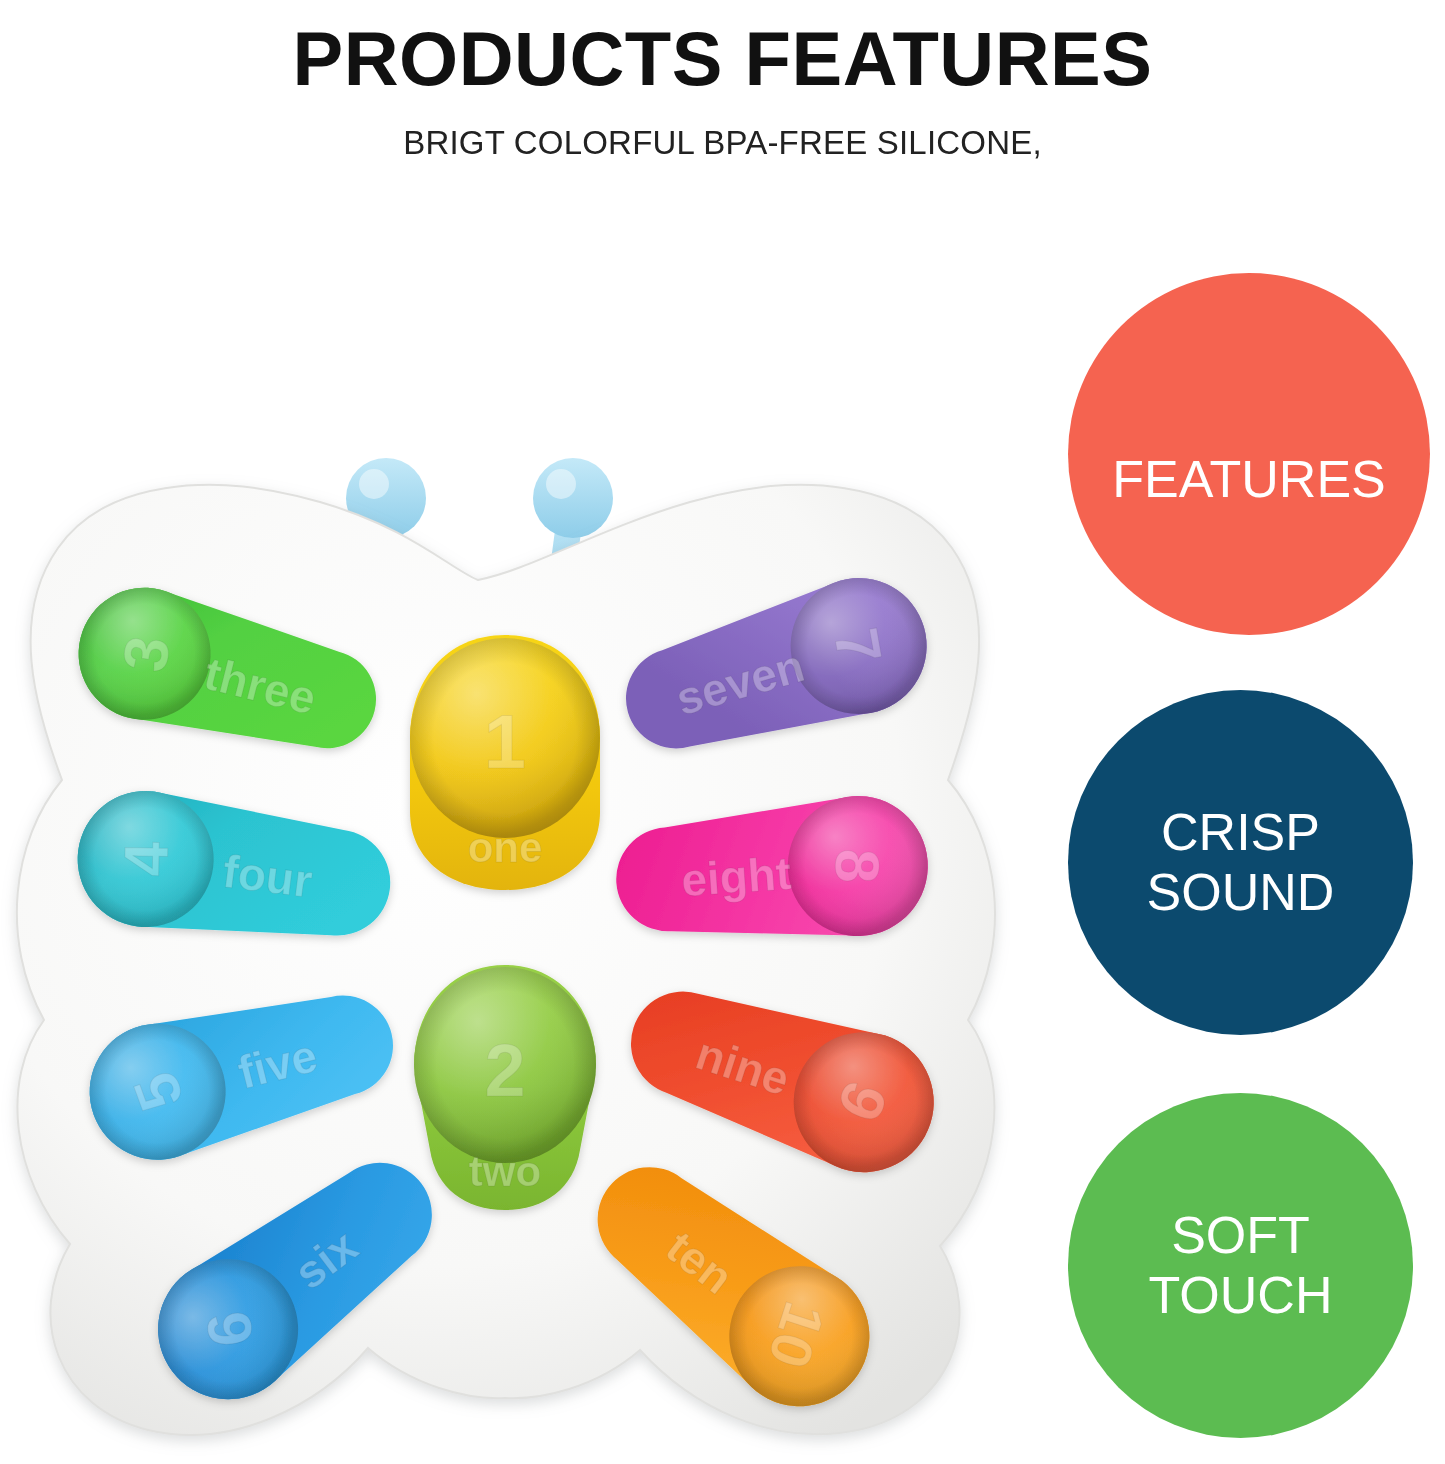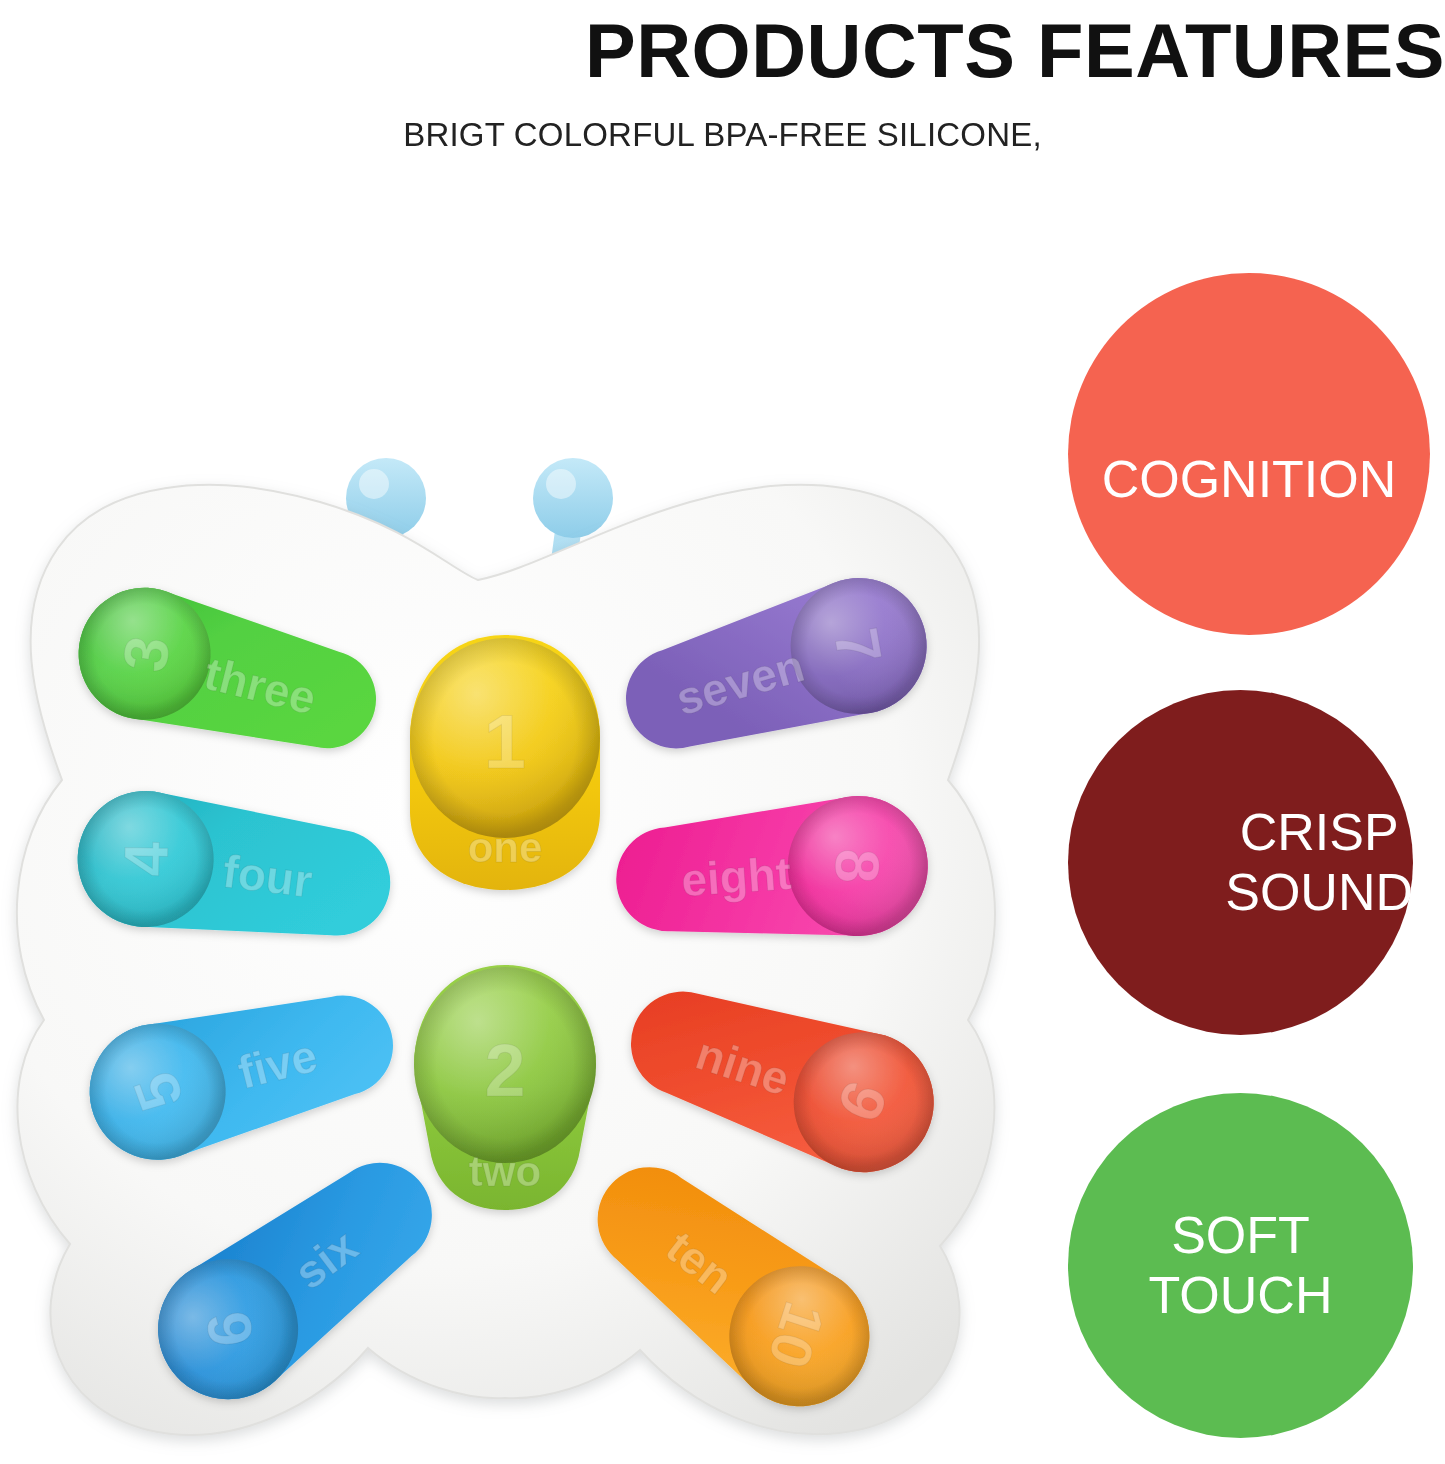--- a/index.html
+++ b/index.html
@@ -19,29 +19,28 @@
   
   #header {
     position: absolute;
     left: 0;
     top: 0;
     width: 1445px;
     height: 215px;
     text-align: center;
   }
   #title {
-    margin: 0;
+    margin: 8px;
     padding-top: 12px;
     font-size: 76px;
     font-weight: 700;
     letter-spacing: 0.5px;
     line-height: 1.02;
     color: #111111;
     font-family: "Liberation Sans", sans-serif;
-    text-align: right;
   }
   .subtitle-line {
     font-size: 33px;
     font-weight: 400;
     color: #222222;
     letter-spacing: 0.2px;
     line-height: 1.0;
   }
   #sub1 { margin-top: 28px; }
   #sub2 { margin-top: 30px; }
@@ -107,23 +106,23 @@
 </style>
 </head>
 <body>
 
 <div id="header">
   <h1 id="title">PRODUCTS FEATURES</h1>
   <div id="sub1" class="subtitle-line">BRIGT COLORFUL BPA-FREE SILICONE,</div>
 </div>
 
 <div id="badge-colorful" class="badge" style="background: rgb(245, 99, 80);">
-  <span class="badge-text">COGNITION</span>
-</div>
-<div id="badge-crisp" class="badge" style="background: #7f1d1d; justify-content: flex-end;">
+  <span class="badge-text">FEATURES</span>
+</div>
+<div id="badge-crisp" class="badge" style="background: #0c4a6e;">
   <span class="badge-text">CRISP
 SOUND</span>
 </div>
 <div id="badge-soft" class="badge" style="background: rgb(92, 188, 81);">
   <span class="badge-text">SOFT
 TOUCH</span>
 </div>
 
 <div id="toy">
 <svg viewBox="0 0 1010 1044" xmlns="http://www.w3.org/2000/svg">

